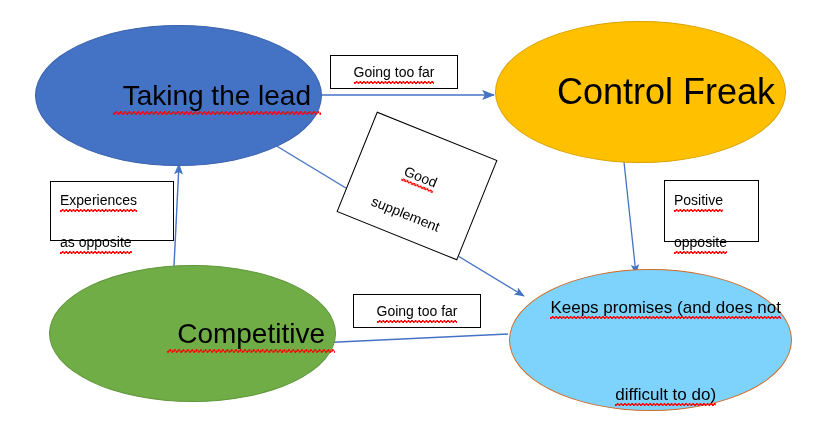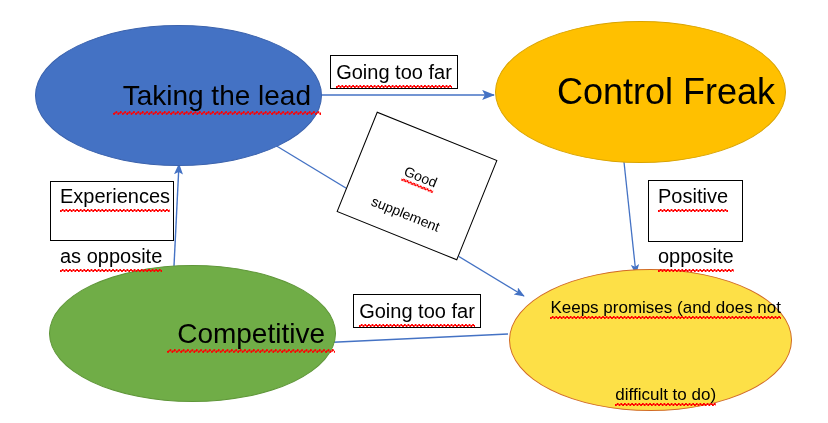--- a/index.html
+++ b/index.html
@@ -55,21 +55,21 @@
     font-size: 36px;
   }
   #node-competitive {
     left: 49px; top: 265px; width: 287px; height: 137px;
     background: #70AD47;
     border: 1px solid #5f9639;
     font-size: 28px;
   }
   #node-keeps-promises {
     left: 509px; top: 269px; width: 283px; height: 142px;
-    background: #fde047;
+    background: #7dd3fc;
     border: 1px solid #d16a25;
     font-size: 17px;
   }
 
   
   .sp {
     position: relative;
     display: inline-block;
   }
   .sp::after {
@@ -91,36 +91,36 @@
       radial-gradient(circle at 2.7px 1.05px, #ff0000 0.85px, rgba(255,0,0,0) 1.05px);
     background-size: 3.6px 3px;
   }
 
   
   .label-box {
     position: absolute;
     background: #ffffff;
     border: 1px solid #000000;
     box-sizing: border-box;
-    font-size: 20px;
+    font-size: 14px;
     color: #000000;
     line-height: 1.5;
     display: flex;
     align-items: center;
     justify-content: center;
     z-index: 5;
   }
   .label-box .txt { display: block; white-space: pre-line; }
   .label-left { justify-content: flex-start; }
   .label-left .txt { text-align: left; padding-left: 9px; }
 
   #label-going-too-far-top   { left: 330px; top: 55px;  width: 128px; height: 34px; }
   #label-going-too-far-bottom{ left: 353px; top: 294px; width: 128px; height: 34px; }
   #label-experiences         { left: 50px;  top: 181px; width: 124px; height: 60px; }
-  #label-positive-opposite   { left: 648px; top: 180px; width: 95px;  height: 62px; }
+  #label-positive-opposite   { left: 664px; top: 180px; width: 95px;  height: 62px; }
 
   #label-good-supplement {
     left: 352px; top: 132px; width: 130px; height: 108px;
     transform: rotate(22deg);
     transform-origin: 50% 50%;
     font-size: 14px;
     line-height: 1.45;
   }
   #label-good-supplement .txt { text-align: center; }
 </style>

